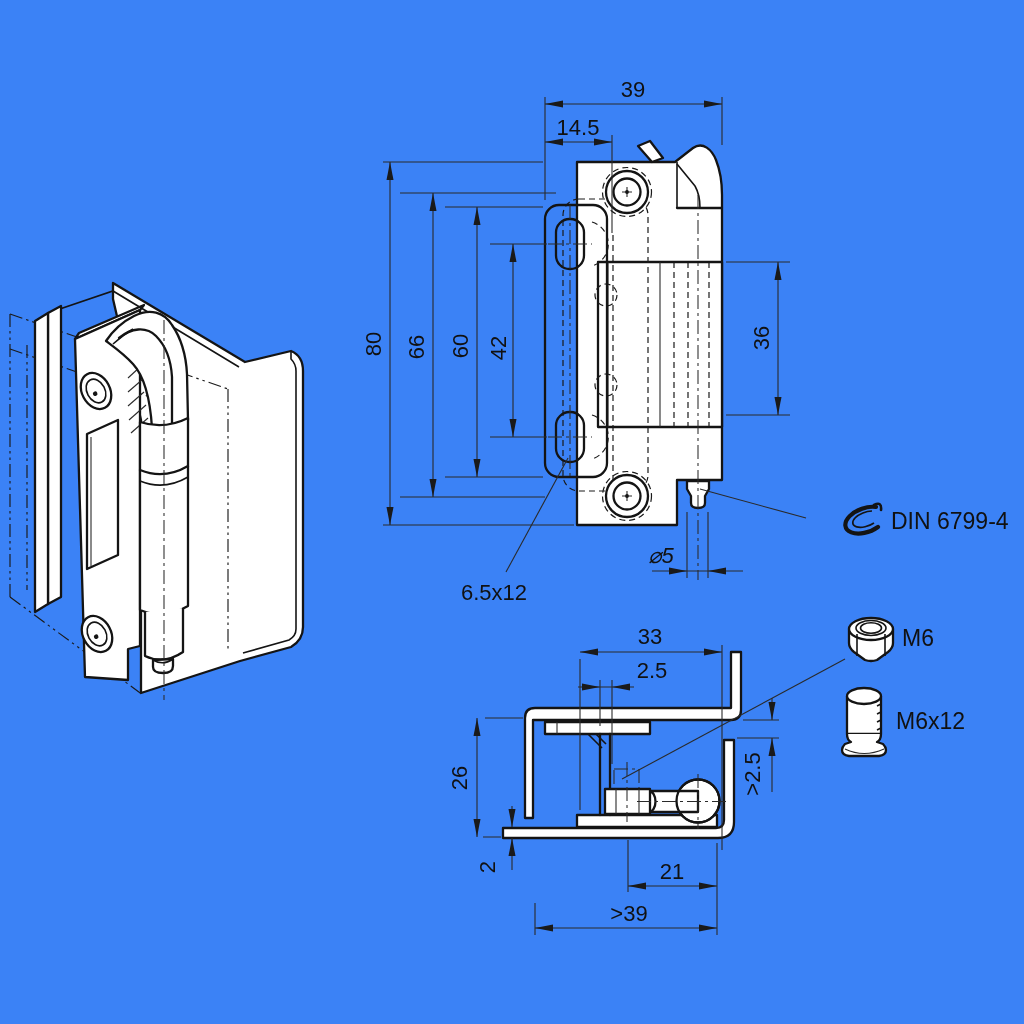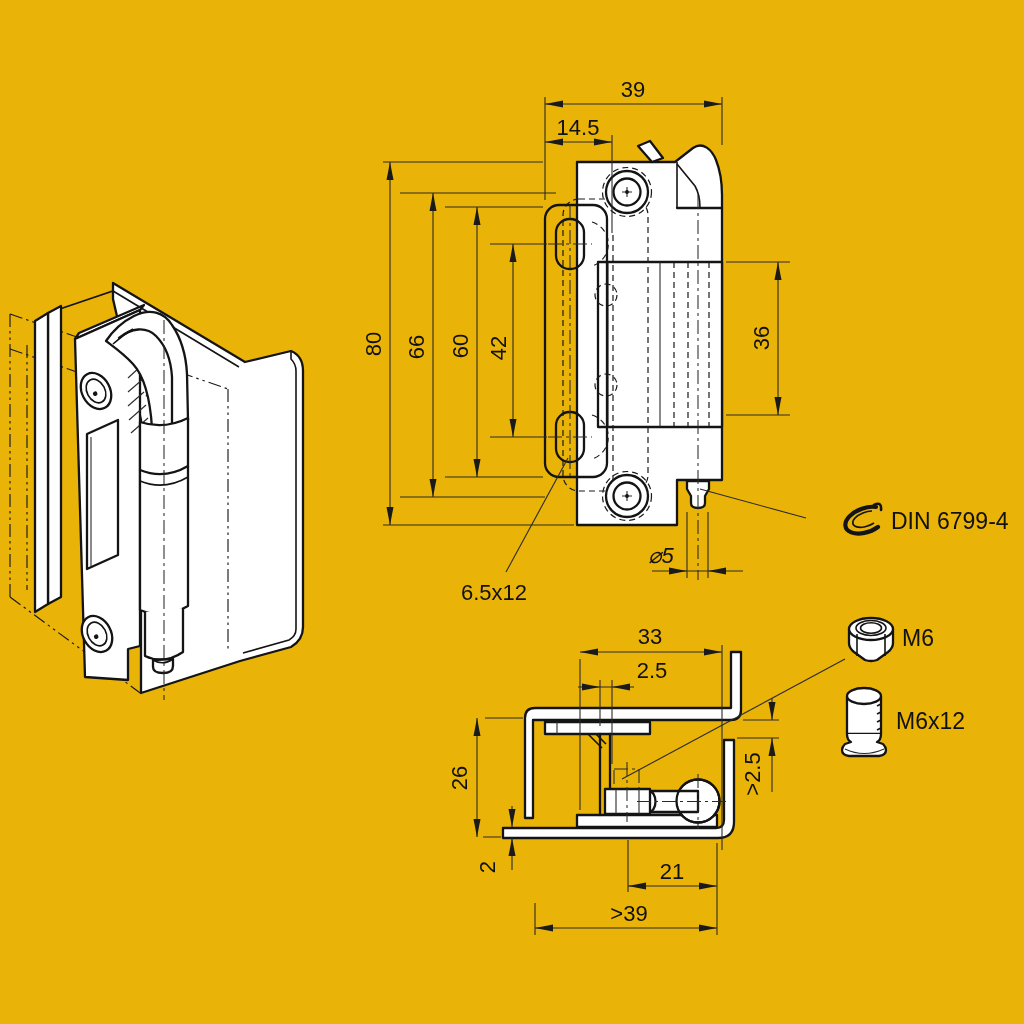--- a/index.html
+++ b/index.html
@@ -1,16 +1,16 @@
 <!DOCTYPE html>
 <html><head>
 <meta charset="utf-8">
 <style>
   html,body{margin:0;padding:0;background:#fff;}
-  .stage{position:relative;width:1024px;height:1024px;background:#eab308;overflow:hidden;
+  .stage{position:relative;width:1024px;height:1024px;background:#3b82f6;overflow:hidden;
          font-family:"Liberation Sans", sans-serif;}
   svg{position:absolute;left:0;top:0;}
   svg text{font-family:"Liberation Sans", sans-serif;fill:#111;}
   .dimtxt{font-size:22px;}
   .lbltxt{font-size:23px;}
   .thick{stroke:#141414;stroke-width:2.3;fill:none;stroke-linejoin:round;stroke-linecap:round;}
   .thickf{stroke:#141414;stroke-width:2.3;fill:#ffffff;stroke-linejoin:round;}
   .med{stroke:#141414;stroke-width:1.6;fill:none;}
   .thin{stroke:#2a2a2a;stroke-width:1.1;fill:none;}
   .dash{stroke:#1a1a1a;stroke-width:1.2;fill:none;stroke-dasharray:6 4;}

